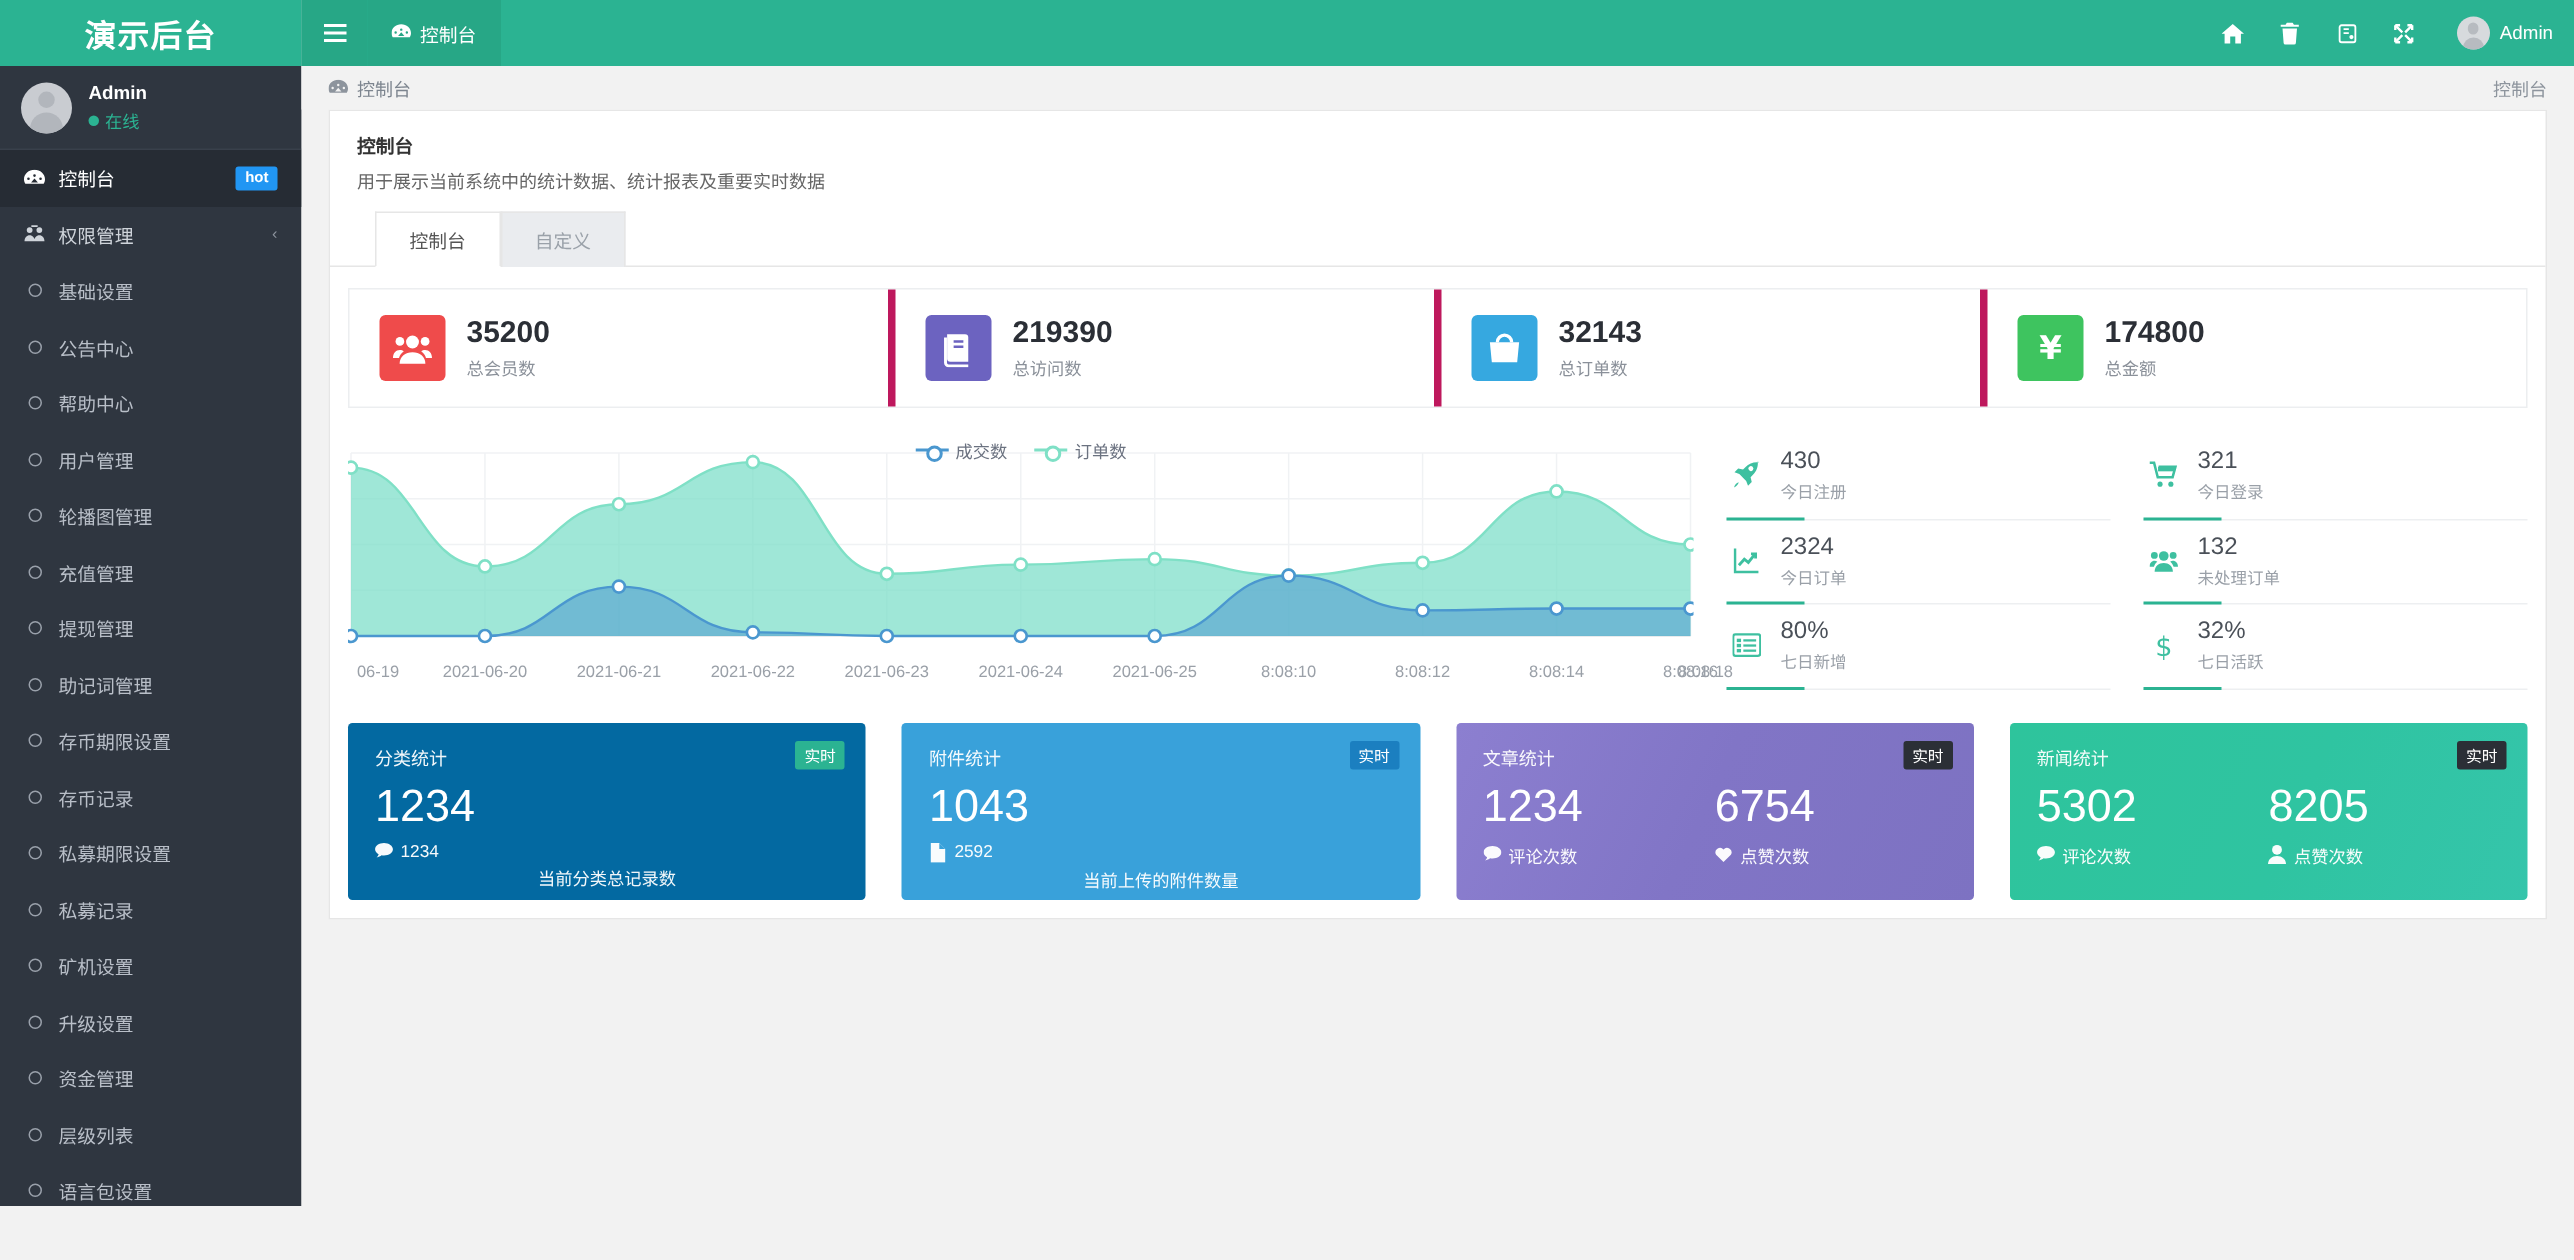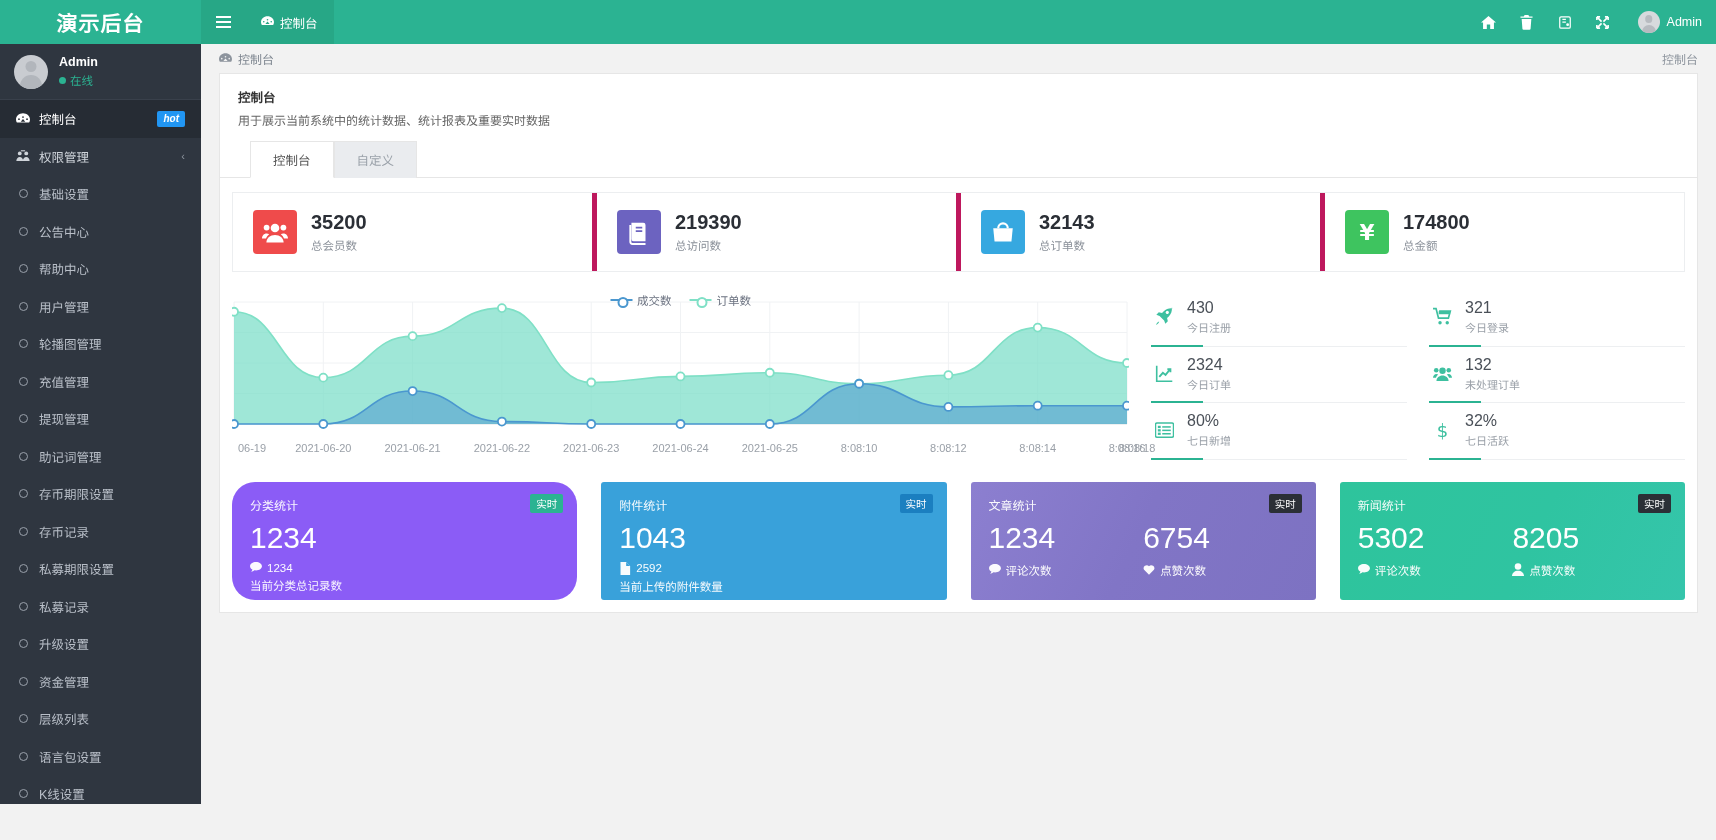--- a/index.html
+++ b/index.html
@@ -49,21 +49,21 @@
   .nav-item {
     height: 37.5px; display: flex; align-items: center; padding: 0 16px;
     color: #b9bfc8; font-size: 12.5px; gap: 9px; cursor: pointer;
     position: relative; white-space: nowrap;
   }
   .nav-item.active { background: #262c34; color: #fff; }
   .nav-item.group { color: #cfd4da; }
   .nav-item .ni-label { flex: 1 1 auto; }
   .badge-hot {
     background: #2196f3; color: #fff; font-size: 10px; font-weight: bold;
-    padding: 1px 6px 2px; border-radius: 2px; line-height: 1.3; font-style: italic;
+    padding: 1px 6px 2px; border-radius: 2px; line-height: 1.3;
   }
   .chev { font-size: 11px; color: #8d949d; }
   .ico { width: 14px; flex: 0 0 14px; display: inline-flex; justify-content: center; align-items: center; }
   .ico svg { display: block; }
   .ring {
     width: 9px; height: 9px; border-radius: 50%;
     border: 1.6px solid #9aa1ab; display: inline-block;
   }
 
   
@@ -179,37 +179,37 @@
   .mini-ic { width: 26px; flex: 0 0 26px; display: flex; justify-content: center; color: #3ec0a0; }
   .mini-num { font-size: 16px; color: #4a5058; line-height: 1.1; }
   .mini-lbl { font-size: 11px; color: #9aa0a8; margin-top: 2px; }
 
   
   .cards { display: flex; gap: 24px; margin-top: 22px; }
   .card {
     flex: 1 1 0; height: 118px; border-radius: 3px; position: relative;
     padding: 14px 18px 0; color: #fff; overflow: hidden;
   }
-  .card.c1 { background: #8b5cf6; border-radius: 23px; }
+  .card.c1 { background: #0369a1; }
   .card.c2 { background: #39a1da; }
   .card.c3 { background: linear-gradient(115deg, #8c7fd0 0%, #8175c6 48%, #7d72c2 100%); }
   .card.c4 { background: linear-gradient(115deg, #2ec49c 0%, #2fc4a1 55%, #35c5ab 100%); }
   .card-title { font-size: 12px; opacity: .95; }
   .badge-rt {
     position: absolute; right: 14px; top: 12px; font-size: 10.5px;
     background: #2bb392; color: #fff; padding: 2px 6px; border-radius: 2px;
   }
   .card.c2 .badge-rt { background: #1b7fc0; }
   .card.c3 .badge-rt { background: #2b2f36; }
   .card.c4 .badge-rt { background: #2b2f36; }
   .card-cols { display: flex; margin-top: 9px; }
   .card-col { flex: 1 1 0; }
   .card-big { font-size: 30px; font-weight: 300; line-height: 1.05; }
   .card-sub { font-size: 11.5px; margin-top: 8px; display: flex; align-items: center; gap: 5px; opacity: .97; }
-  .card-sub2 { font-size: 11.5px; margin-top: 3px; opacity: .95; }
+  .card-sub2 { font-size: 11.5px; margin-top: 3px; opacity: .95; text-align: center; }
   .sub-ico { display: inline-flex; }
 </style>
 </head>
 <body>
 
 <div class="app">
 
   <aside class="sidebar">
     <div class="logo-bar">
       <span class="logo-text">演示后台</span>
@@ -310,20 +310,26 @@
           <span class="ico">
             <span class="ring"></span>
           </span>
           <span class="ni-label">私募期限设置</span>
         </div>
         <div class="nav-item">
           <span class="ico">
             <span class="ring"></span>
           </span>
           <span class="ni-label">私募记录</span>
+        </div>
+        <div class="nav-item">
+          <span class="ico">
+            <span class="ring"></span>
+          </span>
+          <span class="ni-label">矿机设置</span>
         </div>
         <div class="nav-item">
           <span class="ico">
             <span class="ring"></span>
           </span>
           <span class="ni-label">升级设置</span>
         </div>
         <div class="nav-item">
           <span class="ico">
             <span class="ring"></span>

